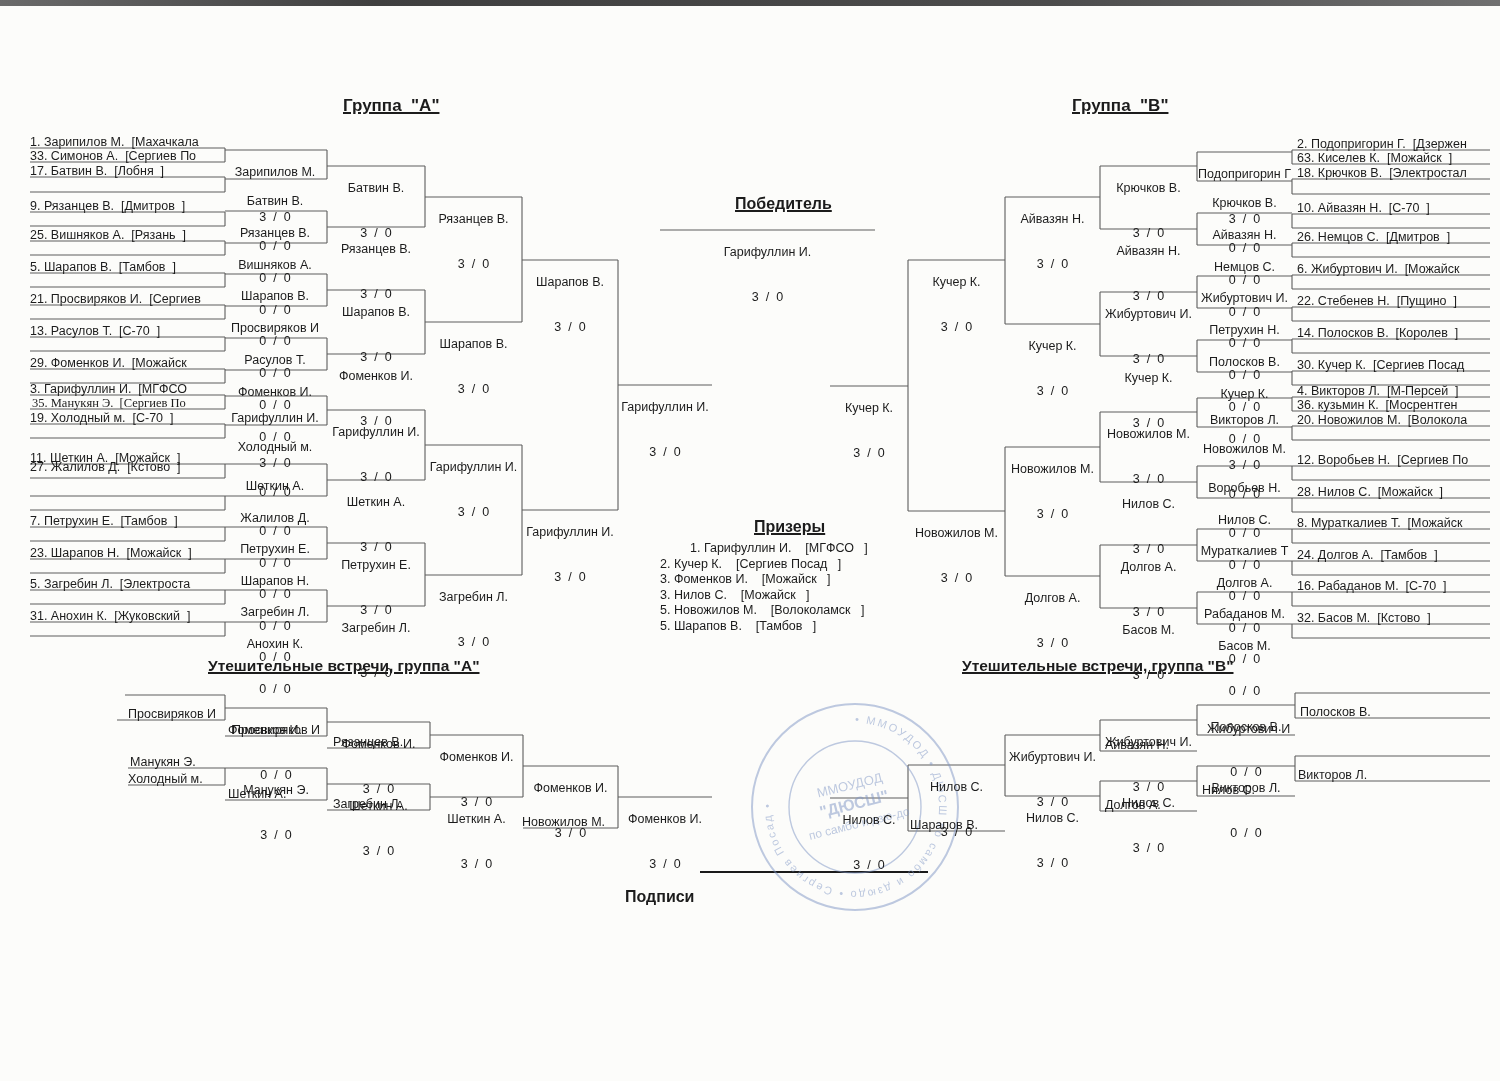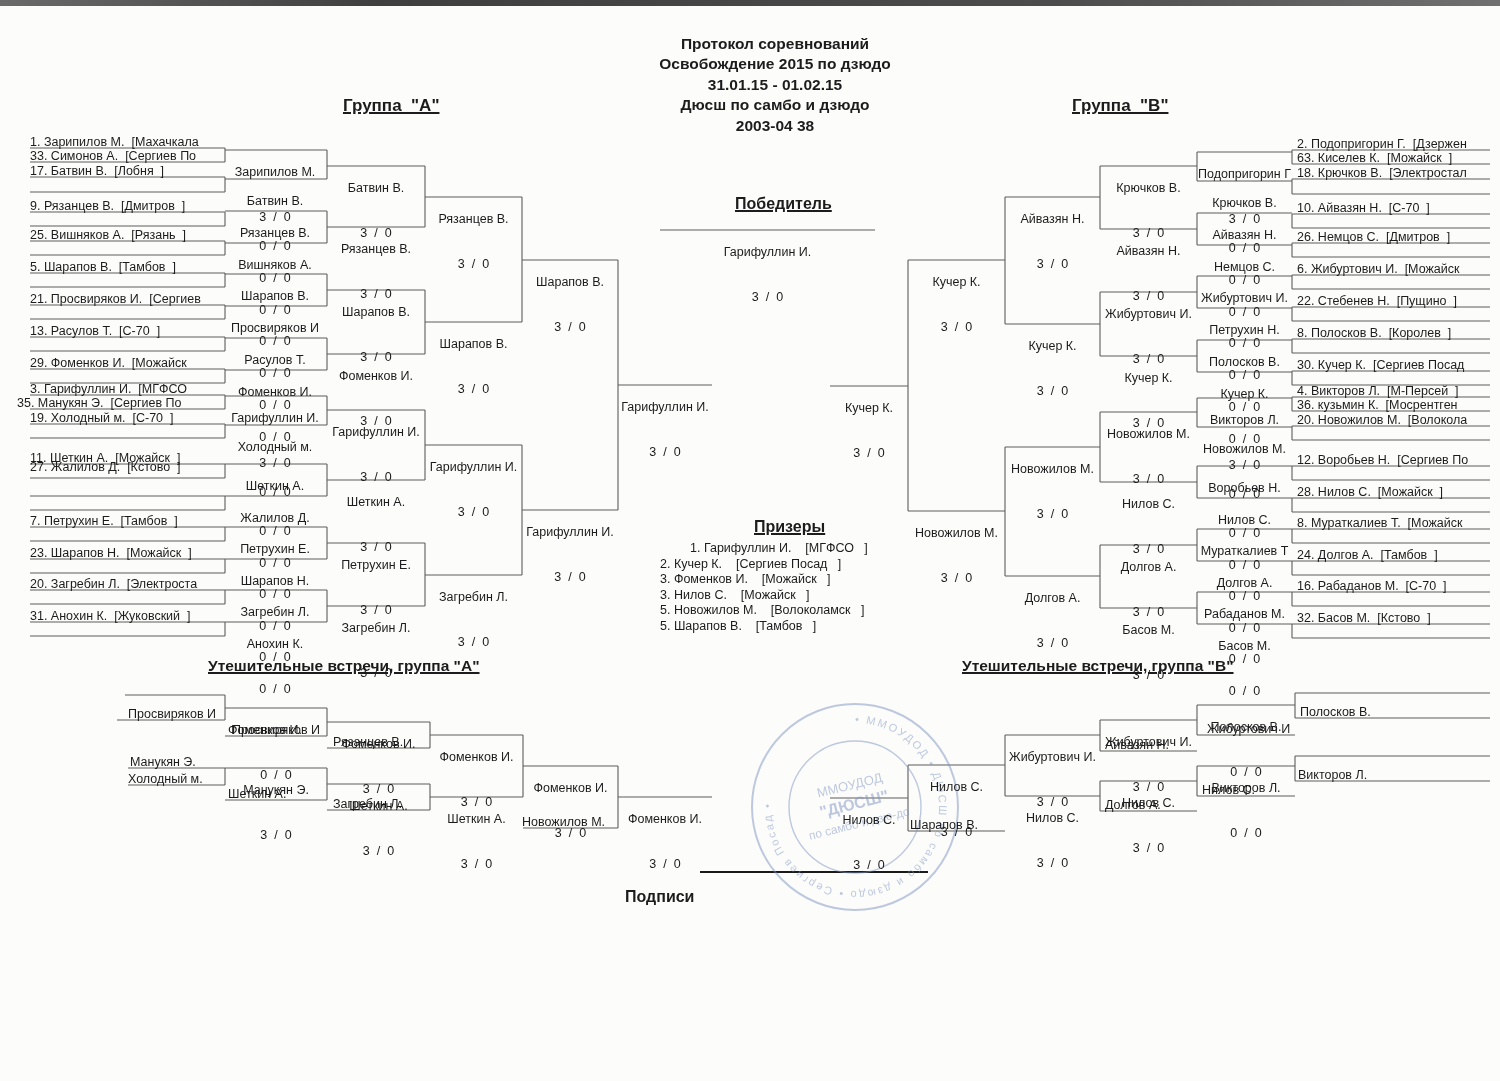--- a/index.html
+++ b/index.html
@@ -53,58 +53,53 @@
     <text font-size="11" fill="#7f96c5" letter-spacing="2">
       <textPath href="#stamp-arc">• ММОУДОД • ДЮСШ по самбо и дзюдо • Сергиев Посад •</textPath>
     </text>
     <g transform="rotate(-14 110 110)" fill="#7f96c5" text-anchor="middle" font-family="Liberation Sans, sans-serif">
       <text x="110" y="92" font-size="13">ММОУДОД</text>
       <text x="110" y="112" font-size="16" font-weight="bold">"ДЮСШ"</text>
       <text x="110" y="131" font-size="12">по самбо и дзю-до</text>
     </g>
   </svg>
 
-  <div class="hdr">Протокол соревнований
-Освобождение 2015 по дзюдо
-31.01.15 - 01.02.15
-Дюсш по самбо и дзюдо
-2003-04 38</div>
   <div class="title t-group" style="left:343px;top:96px;">Группа  "А"</div>
   <div class="title t-group" style="left:1072px;top:96px;">Группа  "В"</div>
   <div class="title t-mid" style="left:703px;top:195px;">Победитель</div>
   <div class="title t-mid" style="left:722px;top:518px;">Призеры</div>
   <div class="title t-cons" style="left:208px;top:657px;">Утешительные встречи, группа "А"</div>
   <div class="title t-cons" style="left:962px;top:657px;">Утешительные встречи, группа "В"</div>
   <div class="title t-sig" style="left:625px;top:852px;">Подписи</div>
 <div class="lbl" style="left: 30px; top: 135px;">1. Зарипилов М.  [Махачкала</div>
     <div class="lbl" style="left: 30px; top: 149px;">33. Симонов А.  [Сергиев По</div>
     <div class="lbl" style="left: 30px; top: 164px;">17. Батвин В.  [Лобня  ]</div>
     <div class="lbl" style="left: 30px; top: 199px;">9. Рязанцев В.  [Дмитров  ]</div>
     <div class="lbl" style="left: 30px; top: 228px;">25. Вишняков А.  [Рязань  ]</div>
     <div class="lbl" style="left: 30px; top: 260px;">5. Шарапов В.  [Тамбов  ]</div>
     <div class="lbl" style="left: 30px; top: 292px;">21. Просвиряков И.  [Сергиев</div>
     <div class="lbl" style="left: 30px; top: 324px;">13. Расулов Т.  [С-70  ]</div>
     <div class="lbl" style="left: 30px; top: 356px;">29. Фоменков И.  [Можайск</div>
     <div class="lbl" style="left: 30px; top: 382px;">3. Гарифуллин И.  [МГФСО</div>
-    <div class="lbl" style="left: 17px; top: 396px;">35. Манукян Э.  [Сергиев По</div>
+    <div class="lbl" style="left: 32px; top: 396px; font-family: Liberation Serif, serif;">35. Манукян Э.  [Сергиев По</div>
     <div class="lbl" style="left: 30px; top: 411px;">19. Холодный м.  [С-70  ]</div>
     <div class="lbl" style="left: 30px; top: 451px;">11. Шеткин А.  [Можайск  ]</div>
     <div class="lbl" style="left: 30px; top: 460px;">27. Жалилов Д.  [Кстово  ]</div>
     <div class="lbl" style="left: 30px; top: 514px;">7. Петрухин Е.  [Тамбов  ]</div>
     <div class="lbl" style="left: 30px; top: 546px;">23. Шарапов Н.  [Можайск  ]</div>
-    <div class="lbl" style="left: 30px; top: 577px;">20. Загребин Л.  [Электроста</div>
+    <div class="lbl" style="left: 30px; top: 577px;">5. Загребин Л.  [Электроста</div>
     <div class="lbl" style="left: 30px; top: 609px;">31. Анохин К.  [Жуковский  ]</div>
     <div class="lbl" style="left: 1297px; top: 137px;">2. Подопригорин Г.  [Дзержен</div>
     <div class="lbl" style="left: 1297px; top: 151px;">63. Киселев К.  [Можайск  ]</div>
     <div class="lbl" style="left: 1297px; top: 166px;">18. Крючков В.  [Электростал</div>
     <div class="lbl" style="left: 1297px; top: 201px;">10. Айвазян Н.  [С-70  ]</div>
     <div class="lbl" style="left: 1297px; top: 230px;">26. Немцов С.  [Дмитров  ]</div>
     <div class="lbl" style="left: 1297px; top: 262px;">6. Жибуртович И.  [Можайск</div>
     <div class="lbl" style="left: 1297px; top: 294px;">22. Стебенев Н.  [Пущино  ]</div>
-    <div class="lbl" style="left: 1297px; top: 326px;">8. Полосков В.  [Королев  ]</div>
+    <div class="lbl" style="left: 1297px; top: 326px;">14. Полосков В.  [Королев  ]</div>
     <div class="lbl" style="left: 1297px; top: 358px;">30. Кучер К.  [Сергиев Посад</div>
     <div class="lbl" style="left: 1297px; top: 384px;">4. Викторов Л.  [М-Персей  ]</div>
     <div class="lbl" style="left: 1297px; top: 398px;">36. кузьмин К.  [Мосрентген</div>
     <div class="lbl" style="left: 1297px; top: 413px;">20. Новожилов М.  [Волокола</div>
     <div class="lbl" style="left: 1297px; top: 453px;">12. Воробьев Н.  [Сергиев По</div>
     <div class="lbl" style="left: 1297px; top: 485px;">28. Нилов С.  [Можайск  ]</div>
     <div class="lbl" style="left: 1297px; top: 516px;">8. Мураткалиев Т.  [Можайск</div>
     <div class="lbl" style="left: 1297px; top: 548px;">24. Долгов А.  [Тамбов  ]</div>
     <div class="lbl" style="left: 1297px; top: 579px;">16. Рабаданов М.  [С-70  ]</div>
     <div class="lbl" style="left: 1297px; top: 611px;">32. Басов М.  [Кстово  ]</div>

